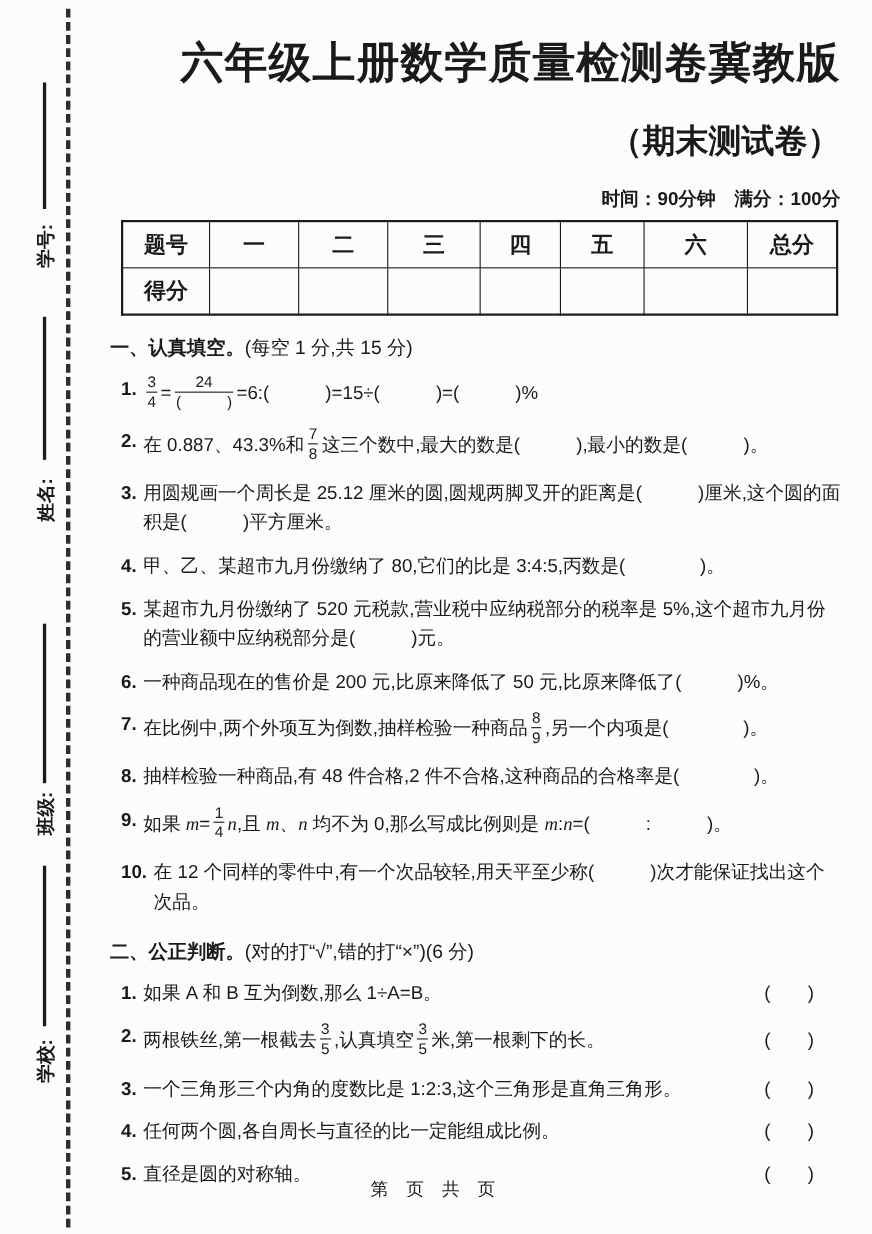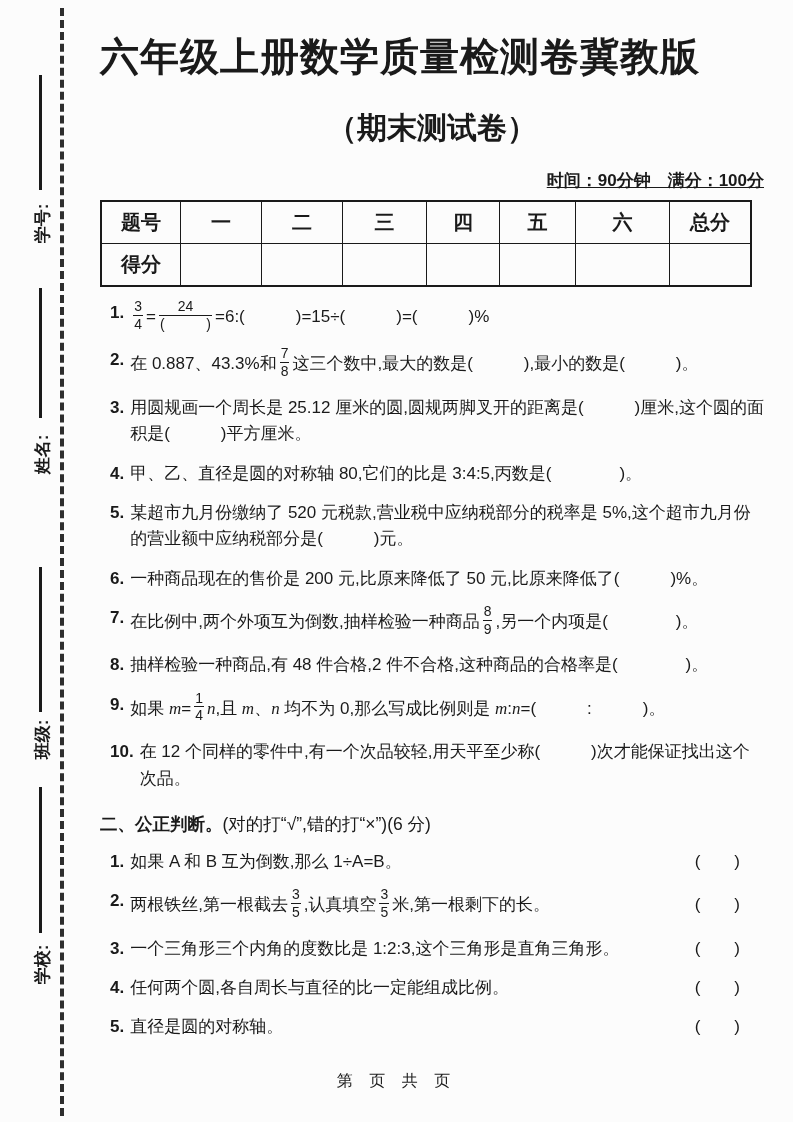--- a/index.html
+++ b/index.html
@@ -18,25 +18,25 @@
     border-left:4px dashed #2e2e2e;
   }
   .side-line{position:absolute;left:39px;width:2.5px;background:#1a1a1a;}
   .side-label{
     position:absolute;left:7px;width:70px;text-align:center;
     font-size:17px;font-weight:600;white-space:nowrap;
     transform:rotate(-90deg);
   }
   
   .main{position:absolute;left:100px;top:0;width:664px;}
-  .title{margin-top:30px;text-align:left;font-size:39px;font-weight:900;letter-spacing:1px;}
-  .subtitle{margin-top:24px;text-align:center;font-size:30px;font-weight:800;}
-  .info{margin-top:20px;text-align:right;font-size:17px;font-weight:700;text-decoration:underline;}
-  
-  table.score{border-collapse:collapse;margin-top:8px;width:652px;table-layout:fixed;border:2.5px solid #1a1a1a;}
+  .title{margin-top:30px;text-align:right;font-size:39px;font-weight:900;letter-spacing:1px;}
+  .subtitle{margin-top:24px;text-align:right;font-size:30px;font-weight:800;}
+  .info{margin-top:20px;text-align:right;font-size:17px;font-weight:700;}
+  
+  table.score{border-collapse:collapse;margin-top:8px;width:652px;table-layout:fixed;border:2.5px solid #1a1a1a;margin-left:10px;}
   table.score td{border:1.5px solid #1a1a1a;height:41px;text-align:center;font-size:20px;font-weight:600;padding:0;}
   
   .section-heading{margin-top:17px;font-size:17.5px;}
   .section-heading .bold{font-weight:800;}
   .q-list{width:100%;}
   .question{display:flex;align-items:flex-start;margin-top:13px;font-size:17px;line-height:1.55;}
   .qno{font-weight:700;margin:0 6px 0 10px;white-space:nowrap;}
   .qbody{flex:1;}
   .answer-blank{margin-left:10px;margin-right:24px;align-self:center;white-space:nowrap;}
   .frac{
@@ -92,20 +92,23 @@
         <td></td>
         <td></td>
         <td></td>
         <td></td>
         <td></td>
         <td></td>
       </tr>
     </tbody>
       </table>
 
+    <div class="section-heading">
+      <span class="bold">一、认真填空。</span><span>(每空 1 分,共 15 分)</span>
+    </div>
     <div class="q-list" id="qlist-1">
         <div class="question">
           <span class="qno">1.</span>
           <span class="qbody"><span class="frac">
               <span class="num">3</span>
               <span class="den">4</span>
             </span><span>=</span><span class="frac">
               <span class="num">24</span>
               <span class="den">(　　　)</span>
             </span><span>=6:(　　　)=15÷(　　　)=(　　　)%</span></span>
@@ -116,21 +119,21 @@
               <span class="num">7</span>
               <span class="den">8</span>
             </span><span>这三个数中,最大的数是(　　　),最小的数是(　　　)。</span></span>
         </div>
         <div class="question">
           <span class="qno">3.</span>
           <span class="qbody"><span>用圆规画一个周长是 25.12 厘米的圆,圆规两脚叉开的距离是(　　　)厘米,这个圆的面积是(　　　)平方厘米。</span></span>
         </div>
         <div class="question">
           <span class="qno">4.</span>
-          <span class="qbody"><span>甲、乙、直径是圆的对称轴 80,它们的比是 3:4:5,丙数是(　　　　)。</span></span>
+          <span class="qbody"><span>甲、乙、某超市九月份缴纳了 80,它们的比是 3:4:5,丙数是(　　　　)。</span></span>
         </div>
         <div class="question">
           <span class="qno">5.</span>
           <span class="qbody"><span>某超市九月份缴纳了 520 元税款,营业税中应纳税部分的税率是 5%,这个超市九月份的营业额中应纳税部分是(　　　)元。</span></span>
         </div>
         <div class="question">
           <span class="qno">6.</span>
           <span class="qbody"><span>一种商品现在的售价是 200 元,比原来降低了 50 元,比原来降低了(　　　)%。</span></span>
         </div>
         <div class="question">

